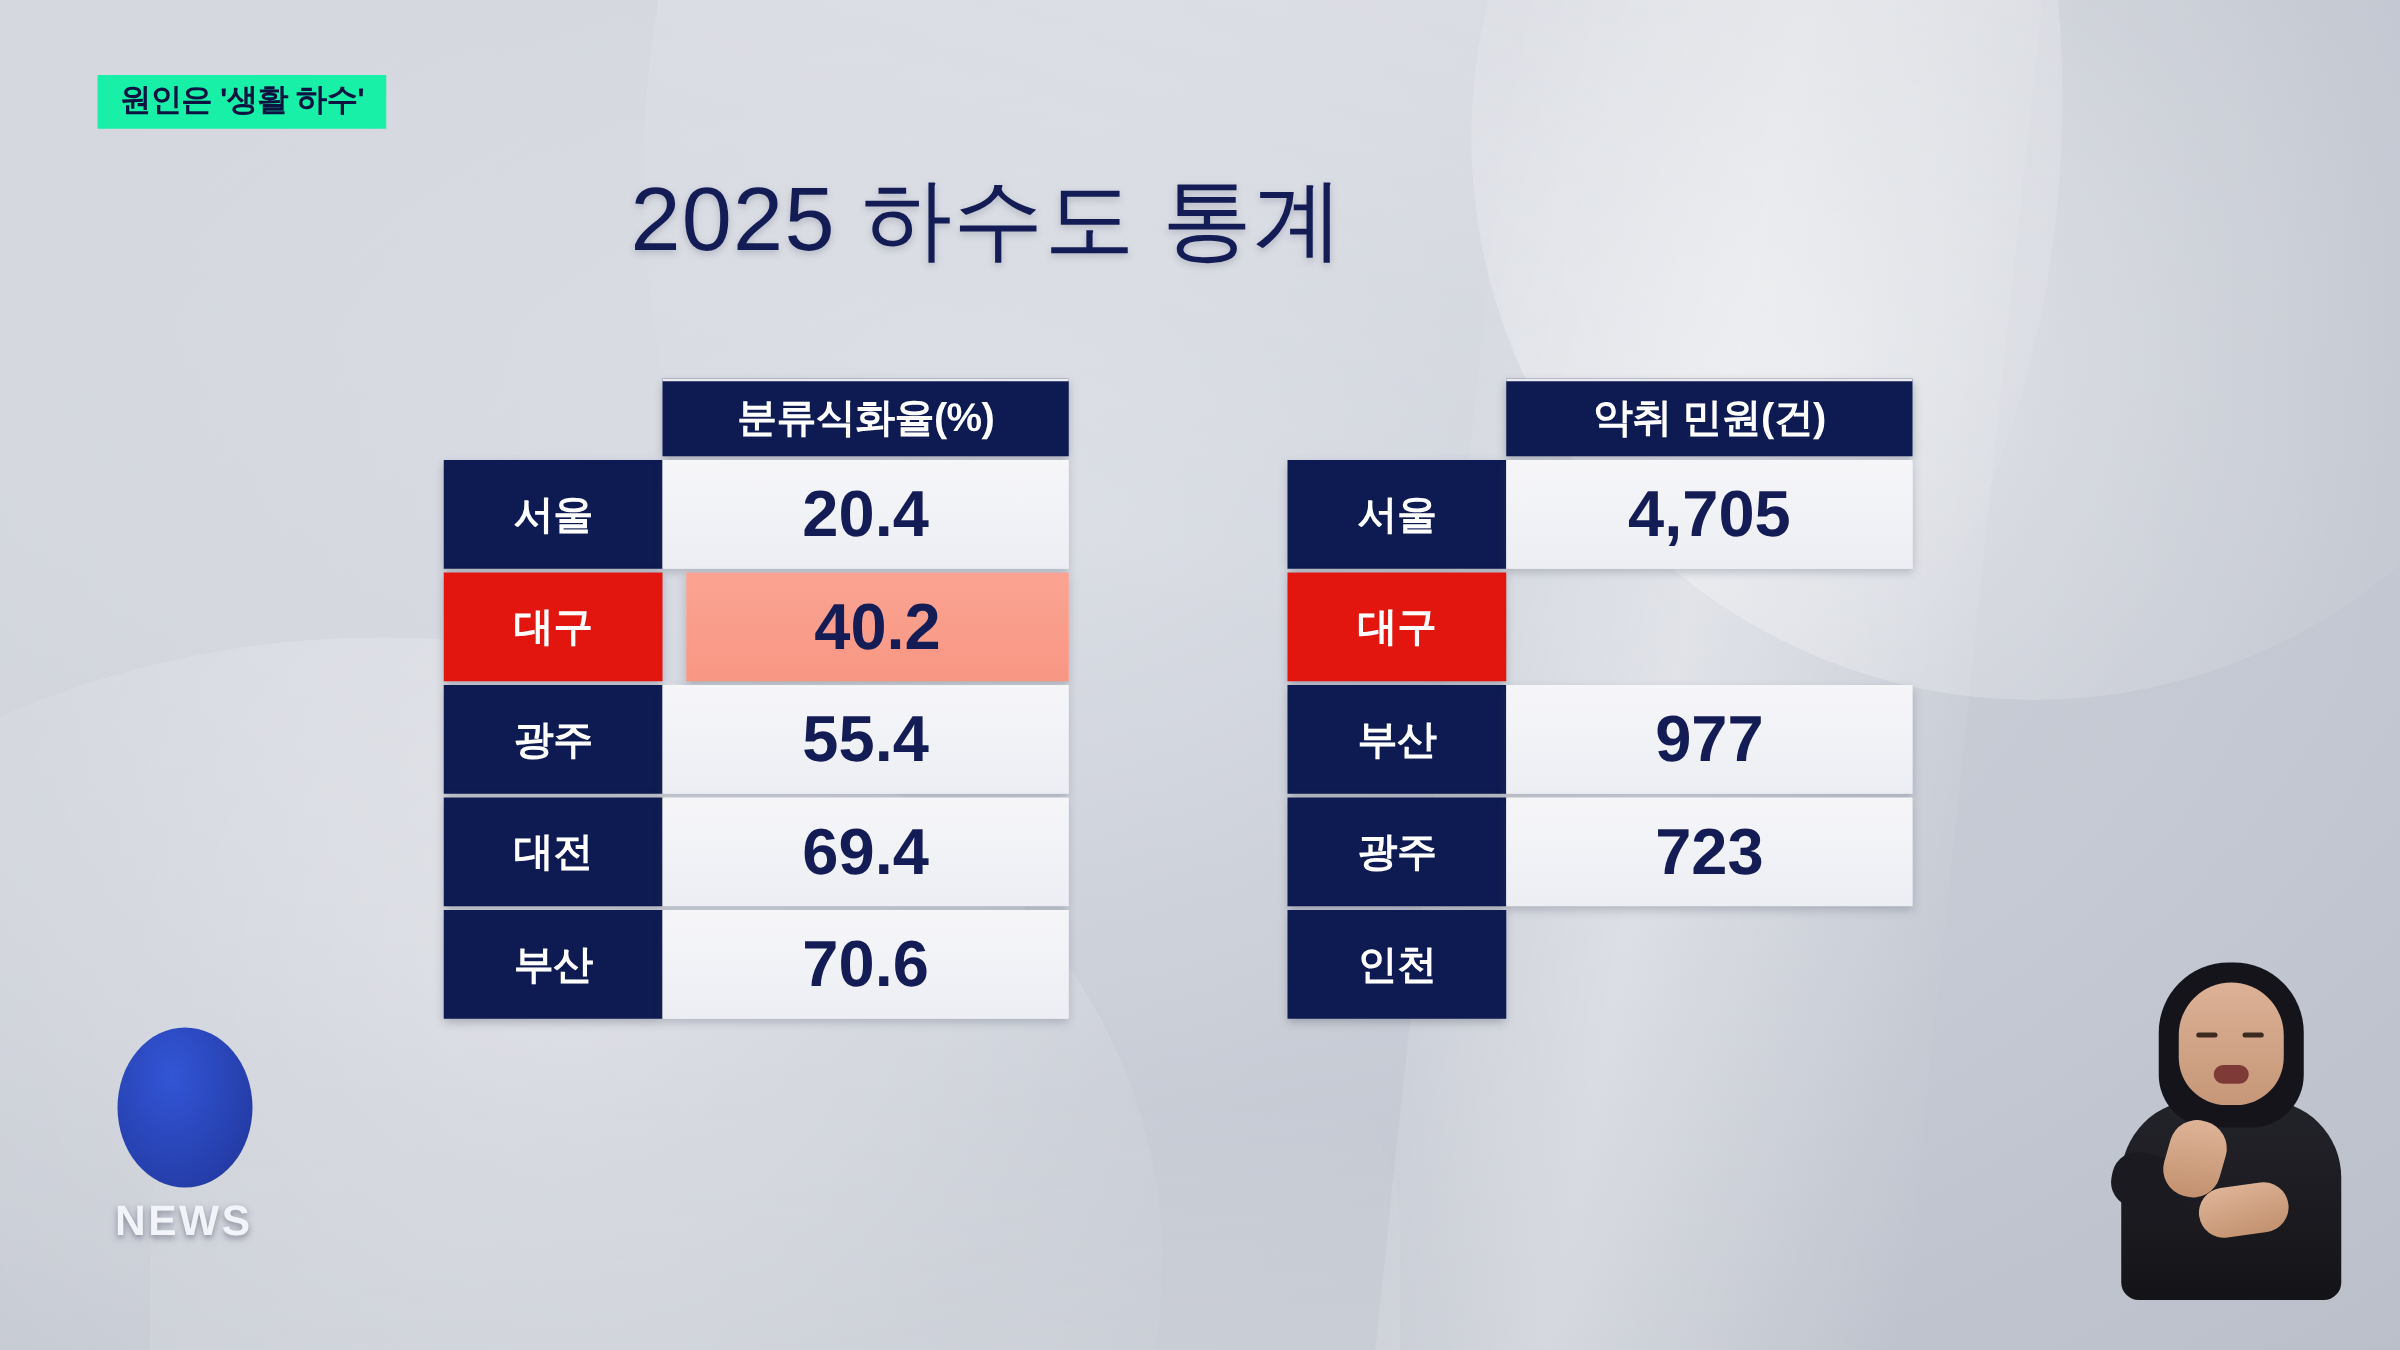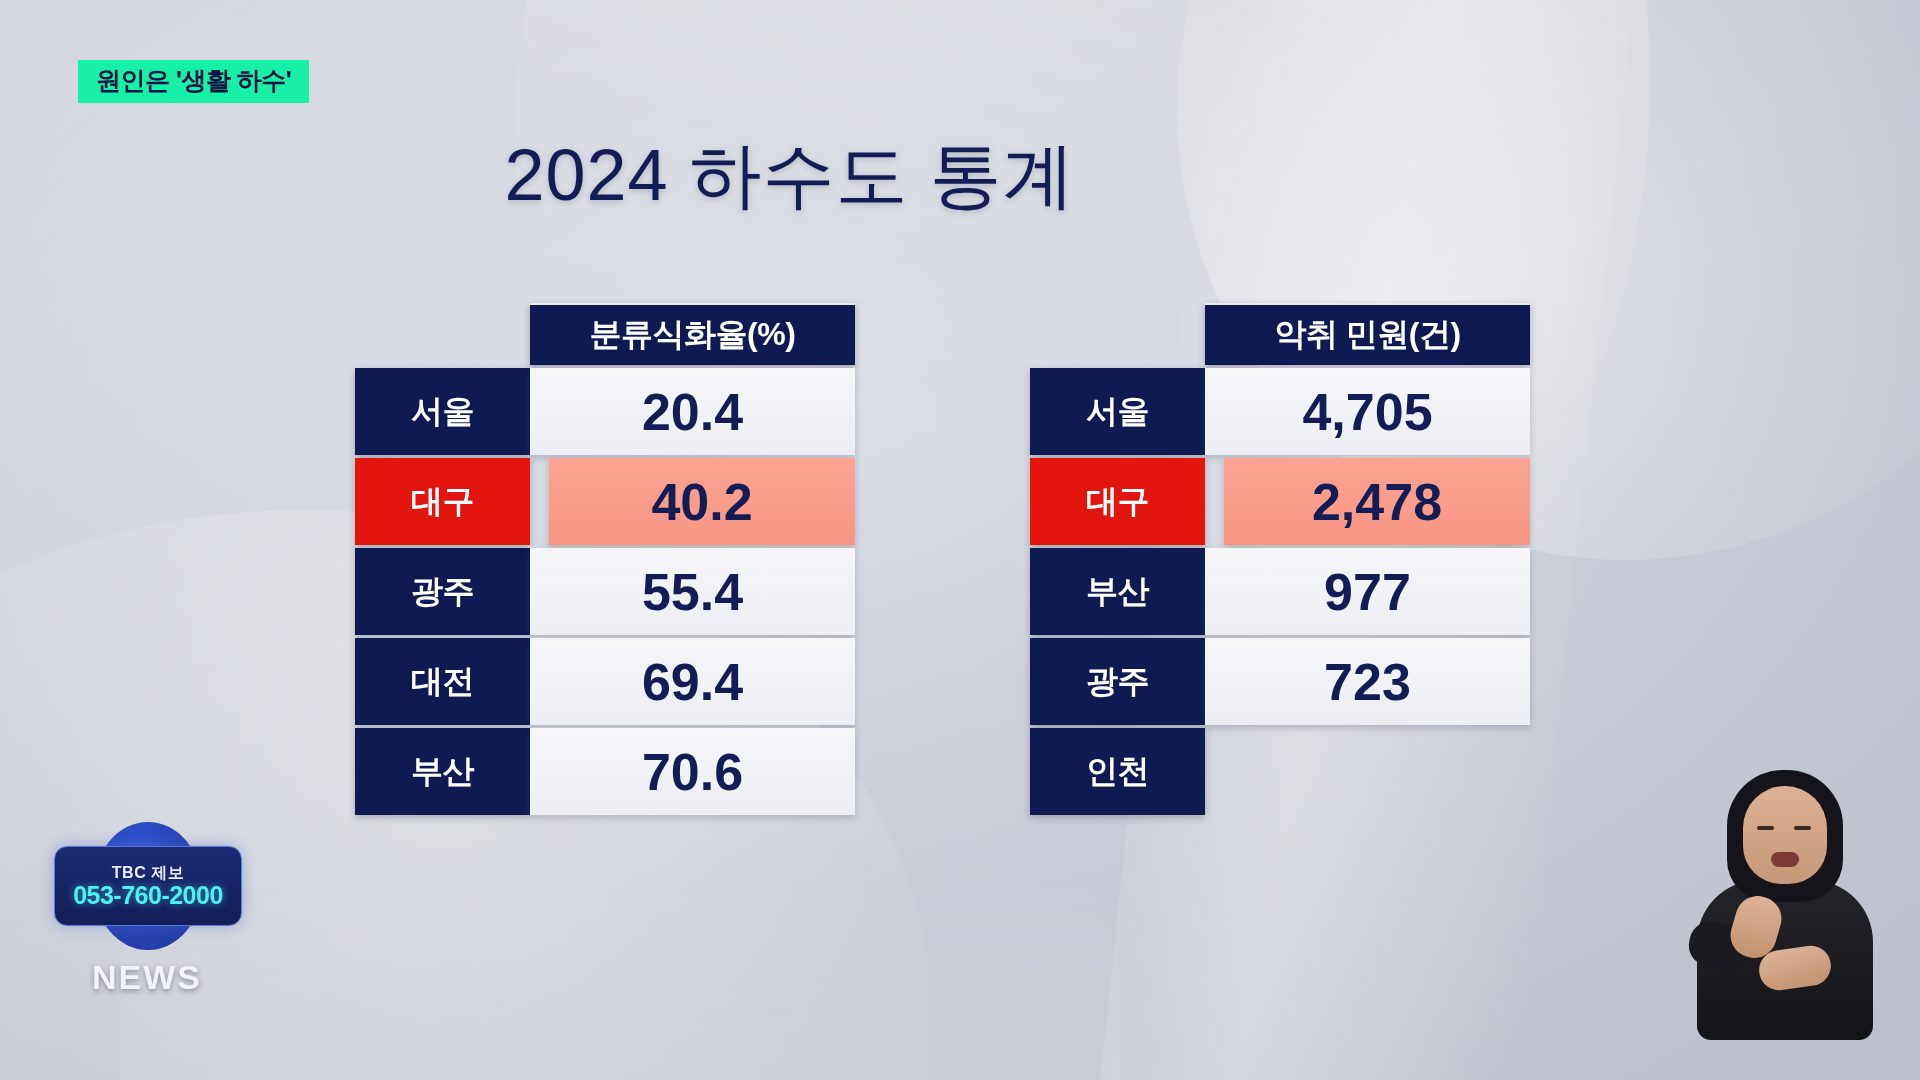--- a/index.html
+++ b/index.html
@@ -330,21 +330,21 @@
 
   <div class="bg-swoosh swoosh-a"></div>
   <div class="bg-swoosh swoosh-b"></div>
   <div class="bg-swoosh swoosh-e"></div>
   <div class="bg-swoosh swoosh-c"></div>
   <div class="bg-swoosh swoosh-d"></div>
   <div class="vignette"></div>
 
   <div class="headline-banner">원인은 '생활 하수'</div>
 
-  <div class="main-title">2024 하수도 통계</div>
+  <div class="main-title">2025 하수도 통계</div>
 
   <div class="stat-table left">
     <div class="table-header-row">
       <div class="header-spacer"></div>
       <div class="header-cell">분류식화율(%)</div>
     </div>
 
     <div class="table-row">
       <div class="row-label">서울</div>
       <div class="row-value">20.4</div>
@@ -377,44 +377,39 @@
       <div class="header-cell">악취 민원(건)</div>
     </div>
 
     <div class="table-row">
       <div class="row-label">서울</div>
       <div class="row-value">4,705</div>
     </div>
 
     <div class="table-row highlight">
       <div class="row-label">대구</div>
-      <div class="row-value">2,478</div>
     </div>
 
     <div class="table-row">
       <div class="row-label">부산</div>
       <div class="row-value">977</div>
     </div>
 
     <div class="table-row">
       <div class="row-label">광주</div>
       <div class="row-value">723</div>
     </div>
 
     <div class="table-row">
       <div class="row-label">인천</div>
     </div>
   </div>
 
   <div class="tbc-logo">
     <div class="logo-ellipse"></div>
-    <div class="logo-plate">
-      <div class="logo-tbc-line">TBC 제보</div>
-      <div class="logo-phone">053-760-2000</div>
-    </div>
     <div class="logo-news">NEWS</div>
   </div>
 
   <div class="sign-interpreter">
     <div class="si-body"></div>
     <div class="si-neck"></div>
     <div class="si-hair"></div>
     <div class="si-face">
       <div class="si-eye l"></div>
       <div class="si-eye r"></div>

